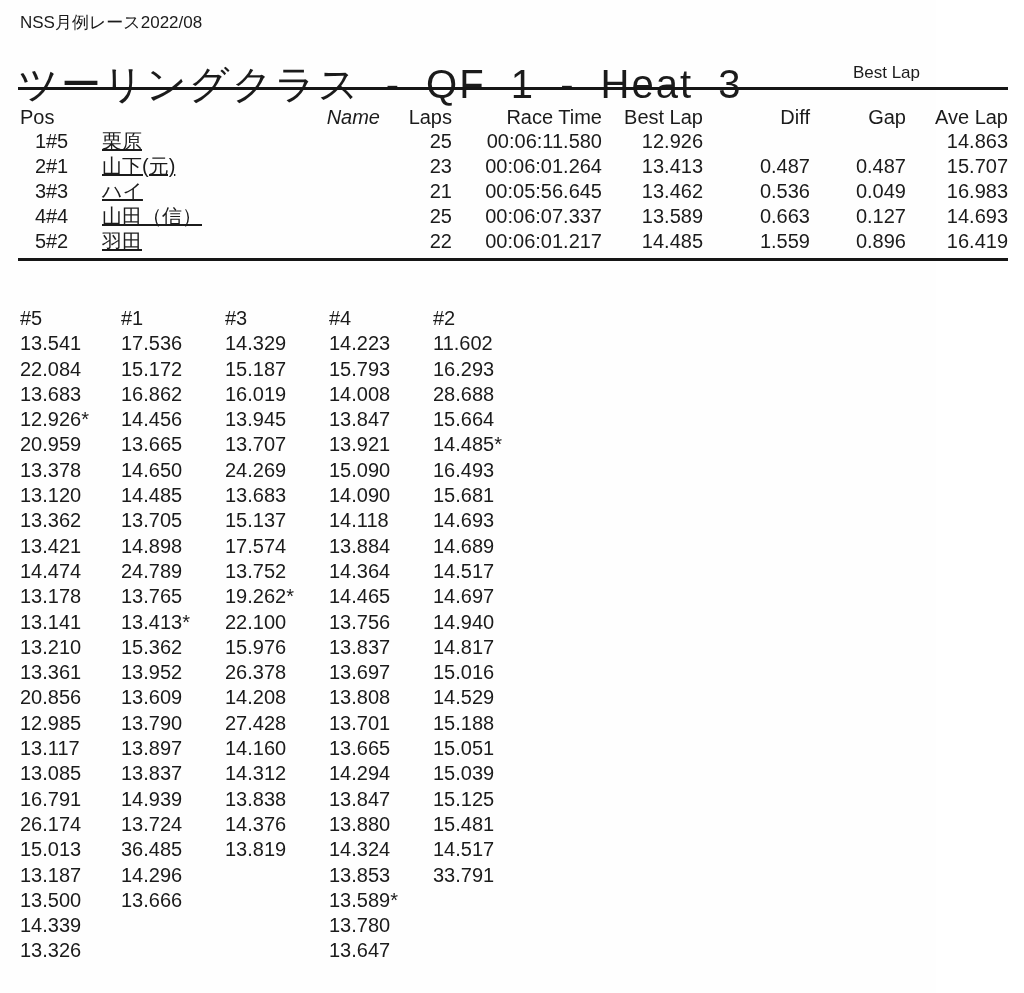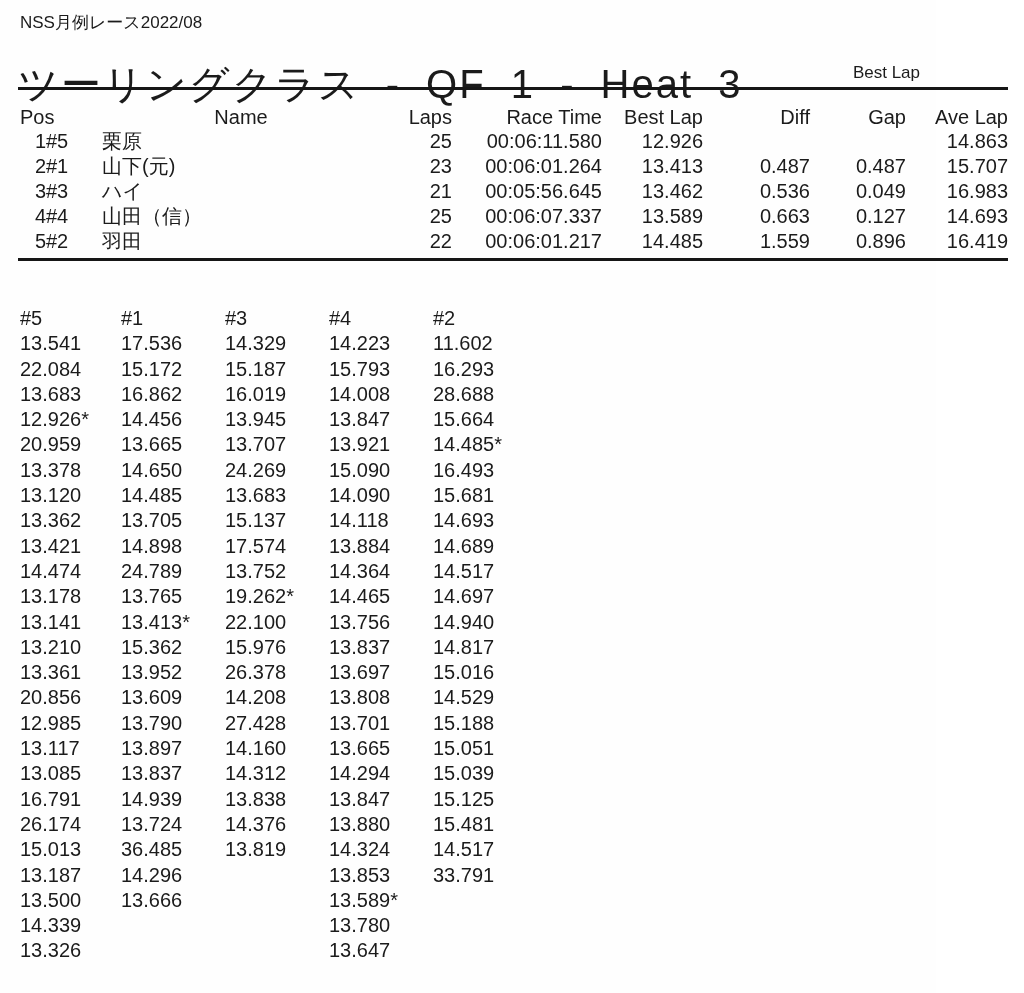--- a/index.html
+++ b/index.html
@@ -21,25 +21,25 @@
   .rule-top{top:87px;}
   .rule-bottom{top:258px;}
 
   table.results{
     position:absolute;left:20px;top:106px;width:988px;
     border-collapse:collapse;table-layout:fixed;
   }
   table.results th{font-size:20px;font-weight:normal;line-height:23px;padding:0;white-space:nowrap;}
   table.results td{font-size:20px;line-height:25px;padding:0;white-space:nowrap;}
   th.h-pos{text-align:left;}
-  th.h-name{text-align:center;padding-left:28px;}
+  th.h-name{text-align:right;padding-left:28px;font-style:italic;}
   th.h-num, td.c-laps, td.c-race_time, td.c-best_lap, td.c-diff, td.c-gap, td.c-ave_lap{text-align:right;}
   td.c-pos{text-align:right;}
   td.c-car{text-align:left;padding-left:27px;}
-  td.c-name{text-align:left;padding-left:28px;font-size:21px;}
+  td.c-name{text-align:left;padding-left:28px;font-size:21px;text-decoration:underline;}
 
   .lap-grid{position:absolute;left:20px;top:306px;display:flex;}
   .lapcol{width:104px;}
   .lapcol:first-child{width:101px;}
   .lapcol div{font-size:20px;line-height:25.3px;white-space:nowrap;}
 </style>
 </head>
 <body>
 
 <div class="page">

